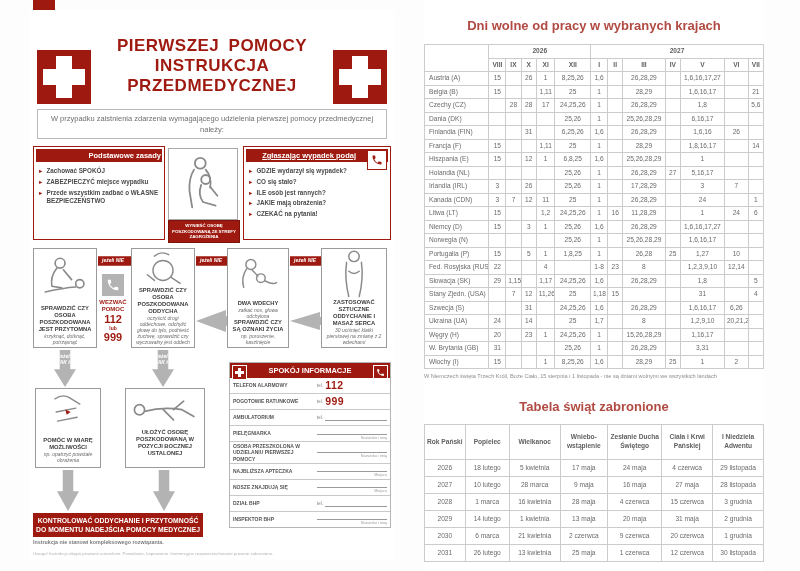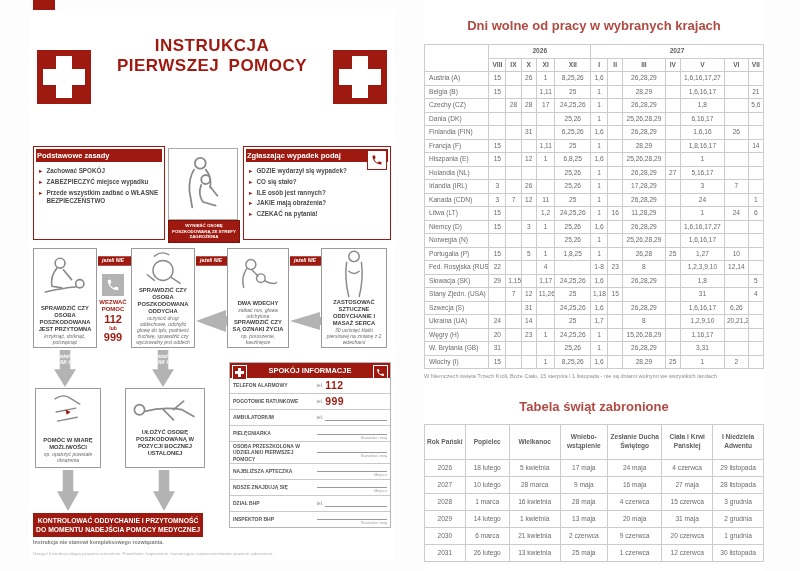--- a/index.html
+++ b/index.html
@@ -18,23 +18,23 @@
   .cross.cl{left:8px;top:40px;} .cross.cr{left:304px;top:40px;}
   .cross .cv{position:absolute;left:35%;top:11%;width:30%;height:78%;background:#fff;}
   .cross .ch{position:absolute;top:35%;left:11%;height:30%;width:78%;background:#fff;}
 
   .intro-box{position:absolute;left:8px;top:99px;width:348px;height:28px;border:1px solid #b9b9b9;
     font-size:7.5px;color:#6e6e6e;text-align:center;display:flex;flex-direction:column;justify-content:center;gap:2px;}
 
   .rbox{position:absolute;border:1px solid #9e1a10;background:#fff;}
   .rules-box{left:4px;top:136px;width:130px;height:92px;}
   .report-box{left:214px;top:136px;width:146px;height:92px;}
-  .rhead{background:#9e1a10;color:#fff;font-weight:bold;font-size:7.5px;text-align:left;
+  .rhead{background:#9e1a10;color:#fff;font-weight:bold;font-size:7.5px;text-align:right;
     margin:2px;padding:2px 1px;line-height:1.2;position:relative;}
-  .report-box .rhead{padding-right:32px;}
+  .report-box .rhead{padding-right:32px;text-decoration:underline;}
   .phone-white{position:absolute;right:1px;top:1px;width:18px;height:18px;background:#fff;border:1px solid #9e1a10;
     display:flex;align-items:center;justify-content:center;}
   .phone-white svg{width:12px;height:12px;fill:#9e1a10;}
   .blist{padding:3px 4px 0 4px;}
   .blist .li{display:flex;gap:3px;font-size:6.3px;font-weight:bold;color:#4a4a4a;line-height:1.35;margin-bottom:2px;}
   .blist .bullet{color:#9e1a10;font-size:5.5px;line-height:1.6;}
 
   .evac-box{position:absolute;left:139px;top:138px;width:68px;height:70px;border:1px solid #a9a9a9;
     display:flex;align-items:center;justify-content:center;}
   .evac-cap{position:absolute;left:139px;top:210px;width:68px;background:#9e1a10;border:1px solid #7c130b;
@@ -138,24 +138,29 @@
 
     <div class="cross cl">
         <div class="cv"></div>
         <div class="ch"></div>
       </div>
     <div class="cross cr">
         <div class="cv"></div>
         <div class="ch"></div>
       </div>
     <div class="poster-title">
+      <div>PIERWSZEJ POMOCY</div>
       <div>INSTRUKCJA</div>
-      <div>PIERWSZEJ POMOCY</div>
-    </div>
-
+      <div>PRZEDMEDYCZNEJ</div>
+    </div>
+
+    <div class="intro-box">
+      <div>W przypadku zaistnienia zdarzenia wymagającego udzielenia pierwszej pomocy przedmedycznej</div>
+      <div>należy:</div>
+    </div>
 
     <div class="rbox rules-box">
       <div class="rhead">Podstawowe zasady</div>
       <div class="blist">
           <div class="li">
             <span class="bullet">►</span>
             <span>Zachować SPOKÓJ</span>
           </div>
           <div class="li">
             <span class="bullet">►</span>

